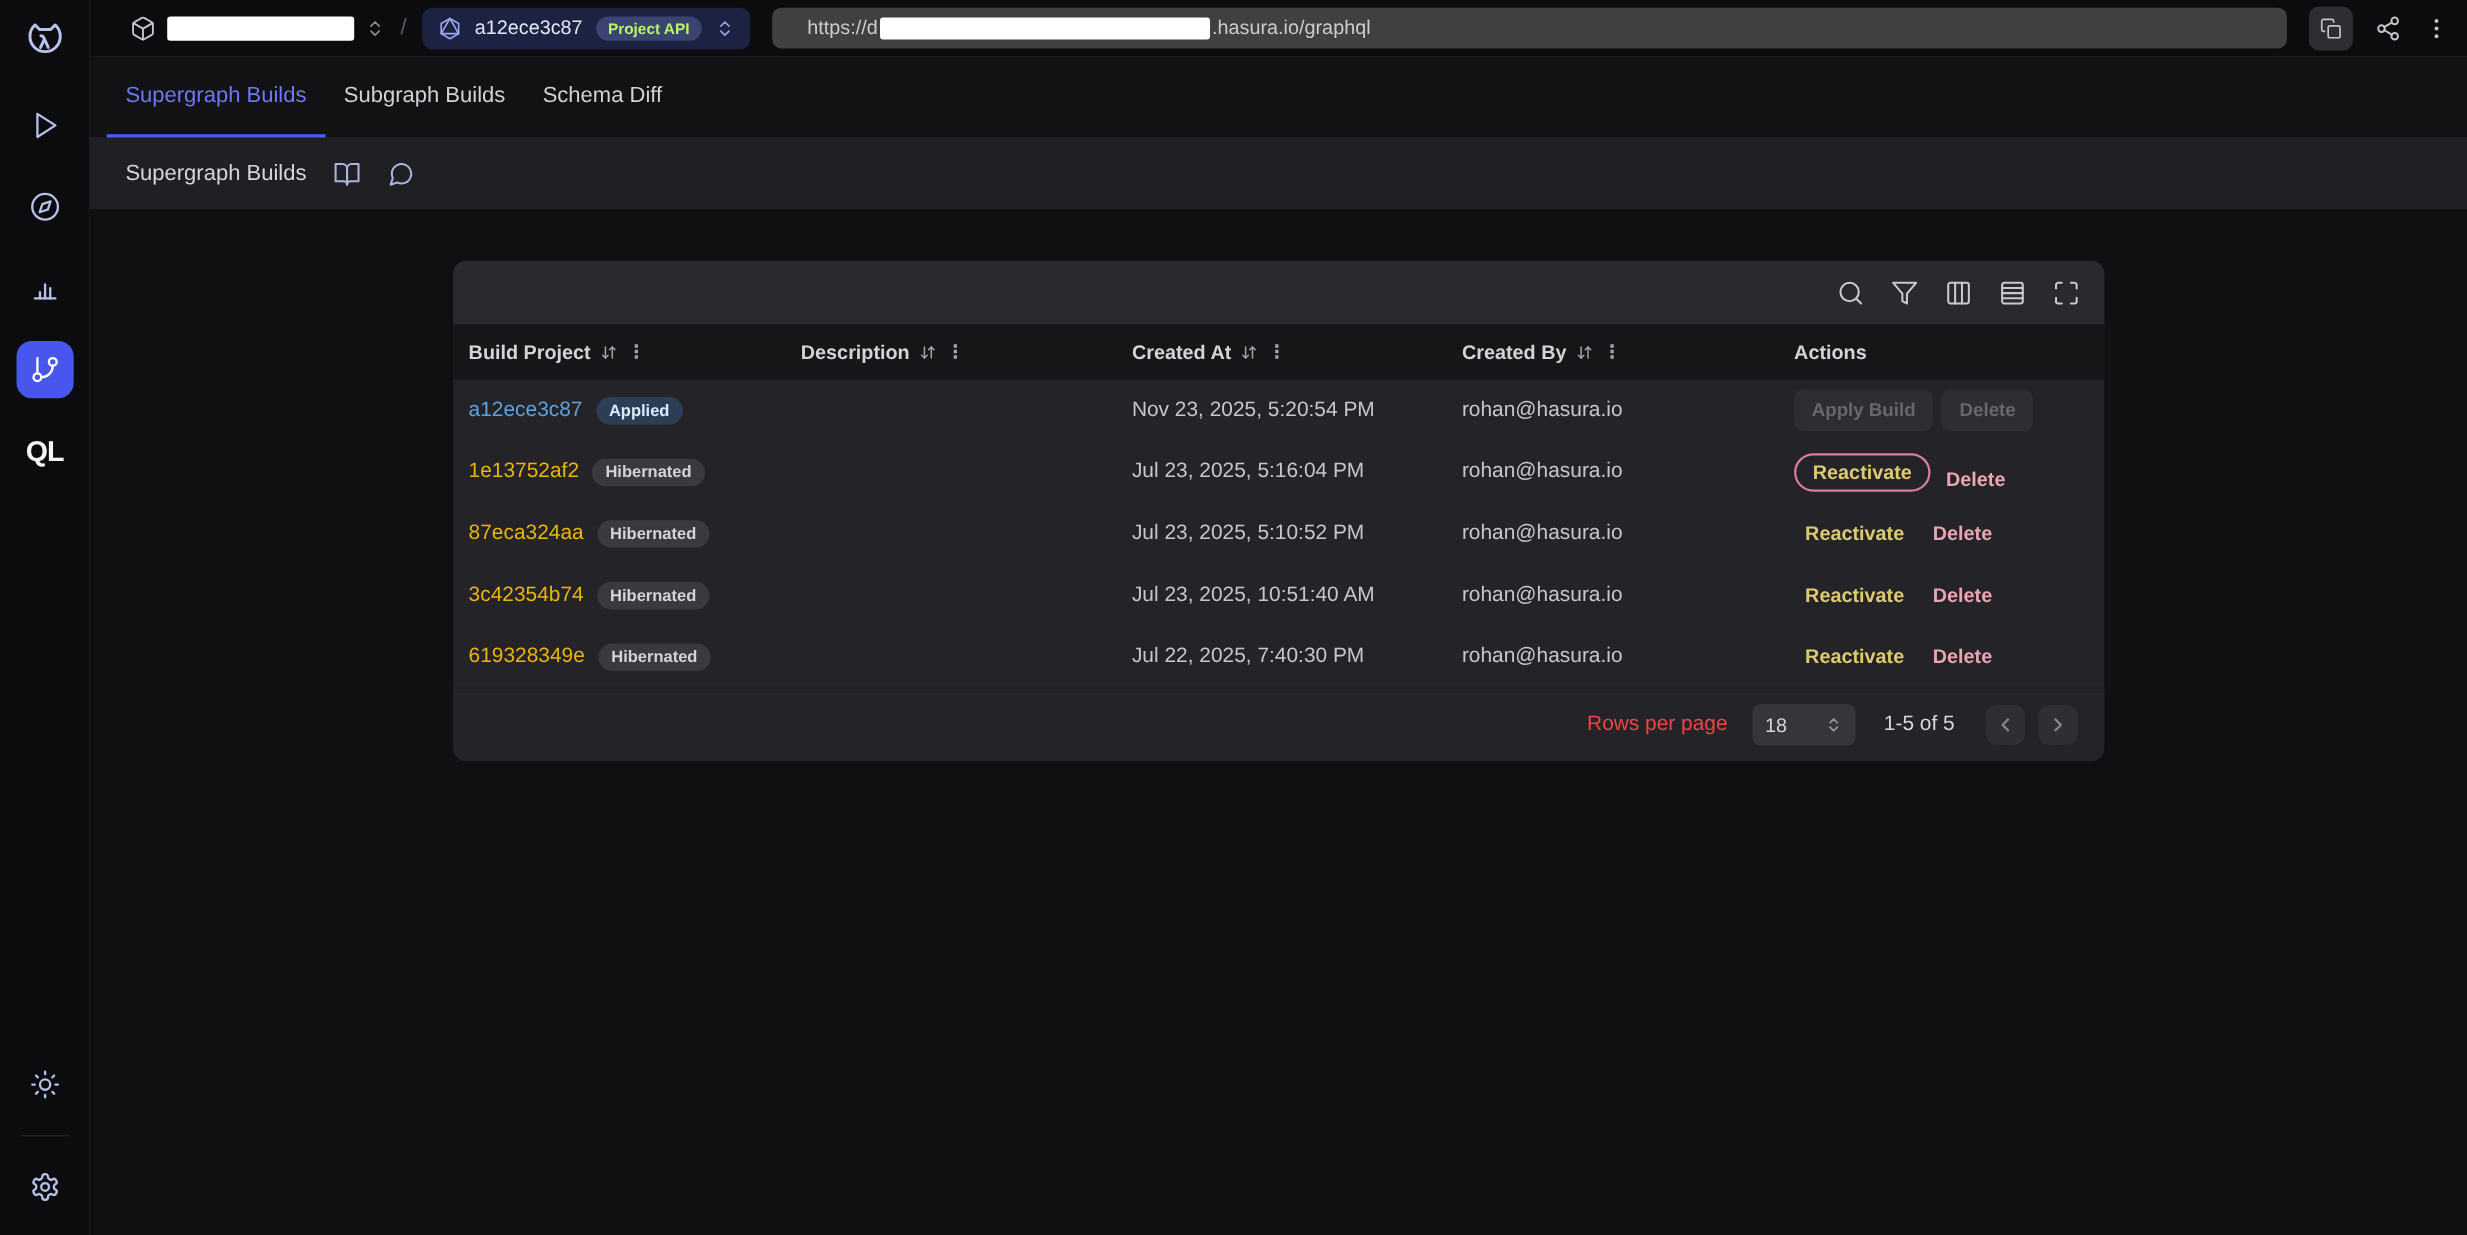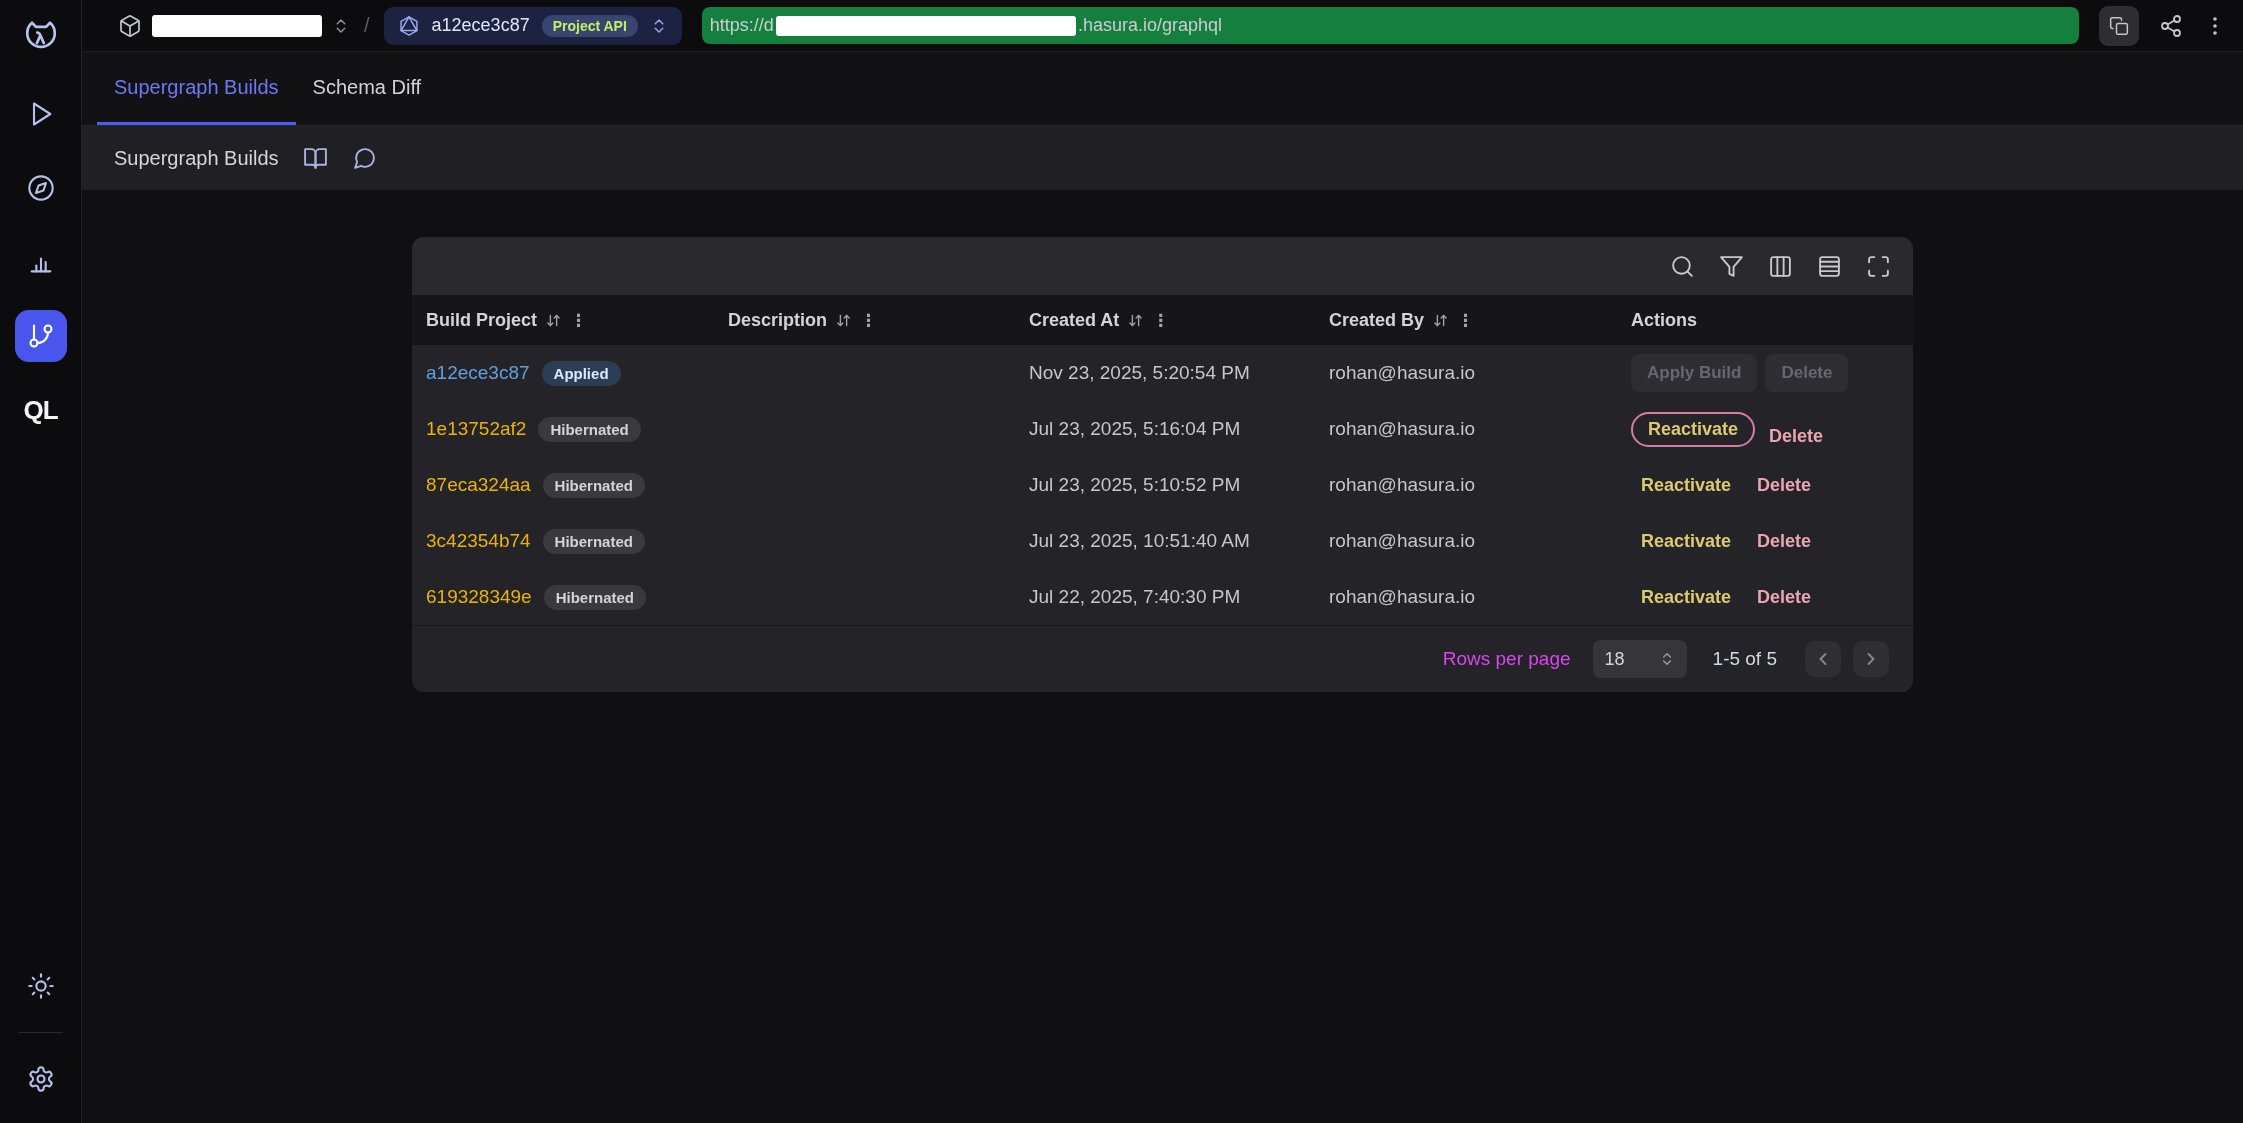--- a/index.html
+++ b/index.html
@@ -25,21 +25,21 @@
   .proj-group { display:flex; align-items:center; gap:10px; color:#c3c7d4; cursor:pointer; }
   .redact { background:#ffffff; border-radius:3px; height:22px; }
   .redact.project { width:170px; }
   .redact.url { width:300px; height:20px; margin:0 2px; }
   .crumb-sep { color:#5d5d65; font-size:20px; }
   .env-pill { display:flex; align-items:center; gap:12px; background:#1c2342; border-radius:9px; height:38px; padding:0 14px; cursor:pointer; }
   .env-pill .env-id { color:#e2e6f4; font-size:18px; font-weight:500; }
   .env-badge { background:#3a4470; color:#bef264; font-size:14px; font-weight:600; border-radius:999px; padding:4px 11px; line-height:1; }
   .chev-ud { color:#93a2e6; display:inline-flex; }
   .proj-group .chev-ud { color:#8c8c94; }
-  .url-field { flex:1; height:37px; background:#15803d; border-radius:8px; display:flex; align-items:center; padding:0 8px; font-size:18px; color:#cbcbd0; margin:0 6px; white-space:nowrap; overflow:hidden; }
+  .url-field { flex:1; height:37px; background:#404040; border-radius:8px; display:flex; align-items:center; padding:0 32px; font-size:18px; color:#cbcbd0; margin:0 6px; white-space:nowrap; overflow:hidden; }
   .topbar-right { display:flex; align-items:center; gap:20px; }
   .copy-btn { width:40px; height:40px; border-radius:9px; background:#2e2e32; display:flex; align-items:center; justify-content:center; color:#c4c4c9; cursor:pointer; }
   .tb-icon { color:#c4c4c9; display:inline-flex; cursor:pointer; }
 
   
   .tabbar { height:74px; background:#121215; border-bottom:1px solid #26262a; display:flex; align-items:stretch; padding-left:15px; flex-shrink:0; }
   .tab { display:flex; align-items:center; padding:0 17px; font-size:20px; color:#d2d2d6; border-bottom:3px solid transparent; cursor:pointer; }
   .tab.active { color:#6b79f5; border-bottom-color:#4c5cf0; font-weight:500; }
 
   
@@ -69,21 +69,21 @@
   .badge.hibernated { background:#39393e; color:#d3d3d8; }
 
   .actions-cell { display:flex; align-items:flex-end; gap:14px; }
   .btn-disabled { background:#2d2d32; color:#67676d; border:none; border-radius:8px; padding:9px 16px; font-size:17px; font-weight:600; font-family:inherit; cursor:default; }
   .link-btn { background:none; border:none; font-family:inherit; font-weight:600; font-size:18px; cursor:pointer; padding:0; }
   .link-reactivate { color:#ddc96f; }
   .link-reactivate.outlined { border:2px solid #d87ca6; border-radius:999px; padding:5px 15px; }
   .link-delete { color:#eaa4b2; }
 
   .card-footer { height:67px; border-top:1px solid #19191c; display:flex; align-items:center; justify-content:flex-end; gap:22px; padding-right:24px; background:#242428; }
-  .rpp-label { font-size:19px; color:#d946ef; }
+  .rpp-label { font-size:19px; color:#ef4444; }
   .rpp-select { width:94px; height:38px; background:#36363a; border-radius:8px; display:flex; align-items:center; justify-content:space-between; padding:0 12px; font-size:18px; color:#d4d4d8; cursor:pointer; }
   .rpp-select .chev-ud { color:#9a9aa0; }
   .range-text { font-size:19px; color:#d4d8e0; margin-left:4px; }
   .pager-btn { width:36px; height:36px; border-radius:10px; background:#2e2e33; border:none; display:flex; align-items:center; justify-content:center; color:#85858b; cursor:default; }
   .pager-group { display:flex; gap:12px; margin-left:6px; }
 </style>
 </head>
 <body>
 
 <div class="app">
@@ -209,20 +209,21 @@
               <circle cx="12" cy="5" r="1.8"></circle>
               <circle cx="12" cy="12" r="1.8"></circle>
               <circle cx="12" cy="19" r="1.8"></circle>
             </svg>
         </span>
       </div>
     </div>
 
     <div class="tabbar">
       <div class="tab active">Supergraph Builds</div>
+      <div class="tab">Subgraph Builds</div>
       <div class="tab">Schema Diff</div>
     </div>
 
     <div class="titlebar">
       <span class="page-title">Supergraph Builds</span>
       <span class="title-icon">
         <svg width="25" height="25" viewBox="0 0 24 24" fill="none" stroke="currentColor" stroke-width="1.8" stroke-linecap="round" stroke-linejoin="round">
             <path d="M2 3h6a4 4 0 0 1 4 4v14a3 3 0 0 0-3-3H2z"></path>
             <path d="M22 3h-6a4 4 0 0 0-4 4v14a3 3 0 0 1 3-3h7z"></path>
           </svg>

